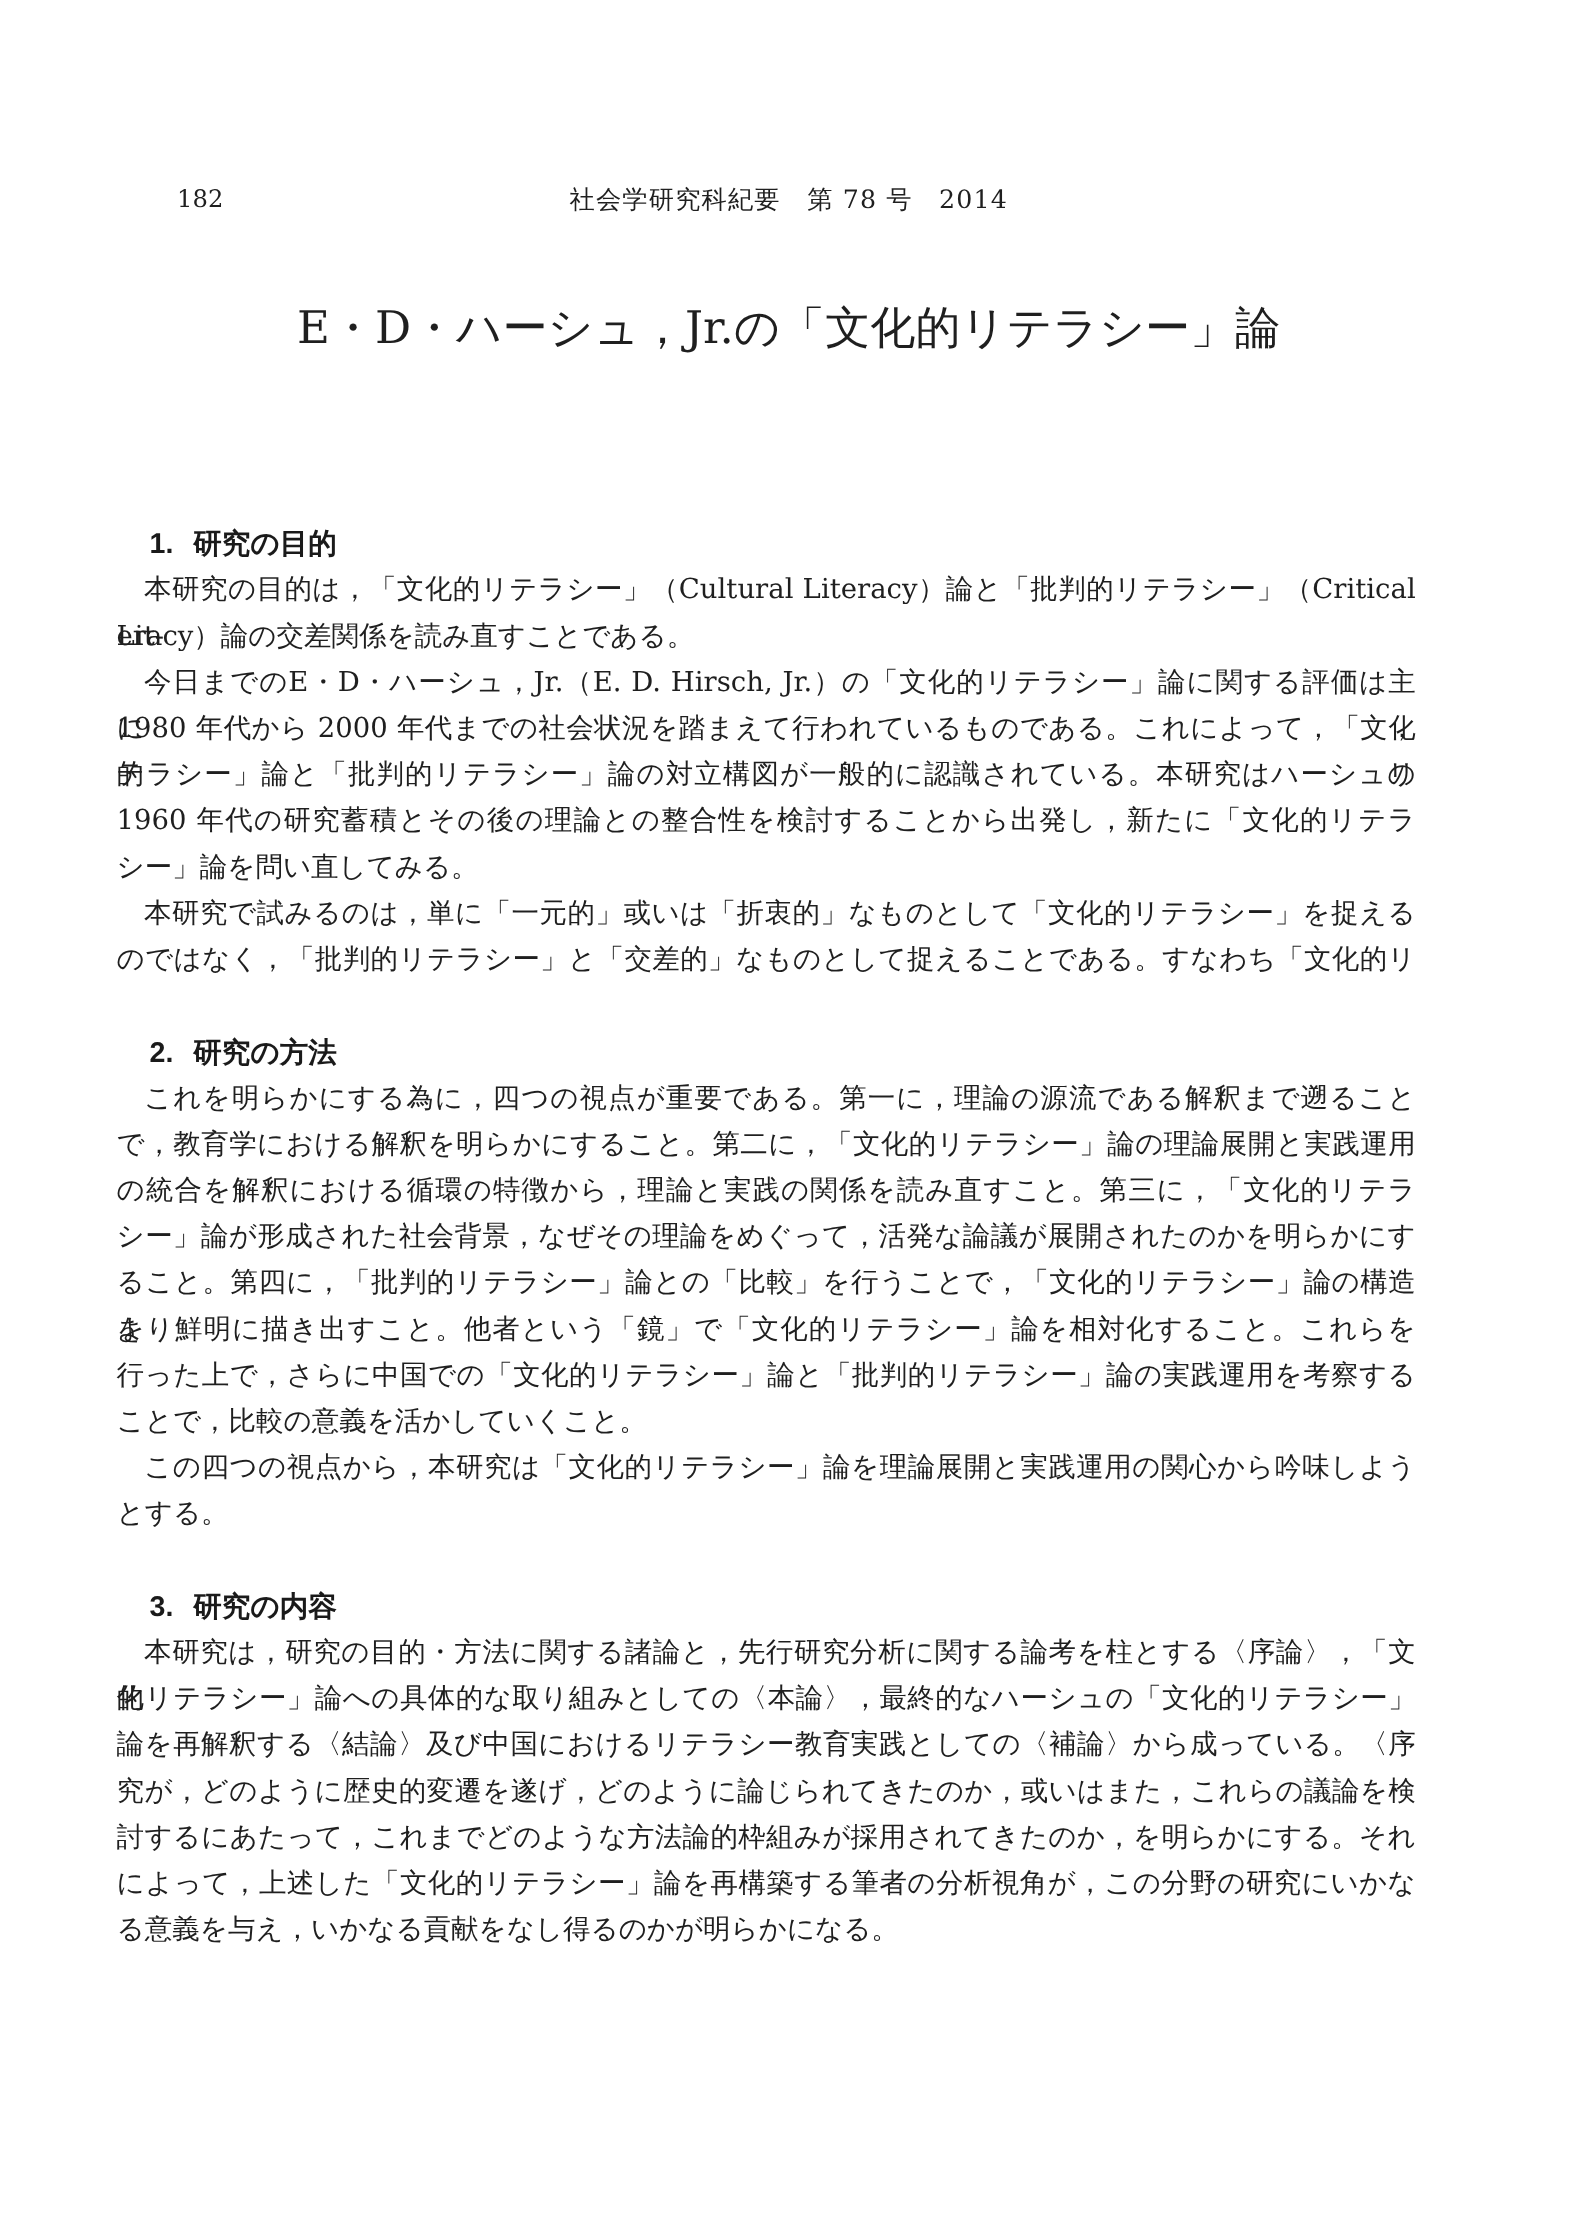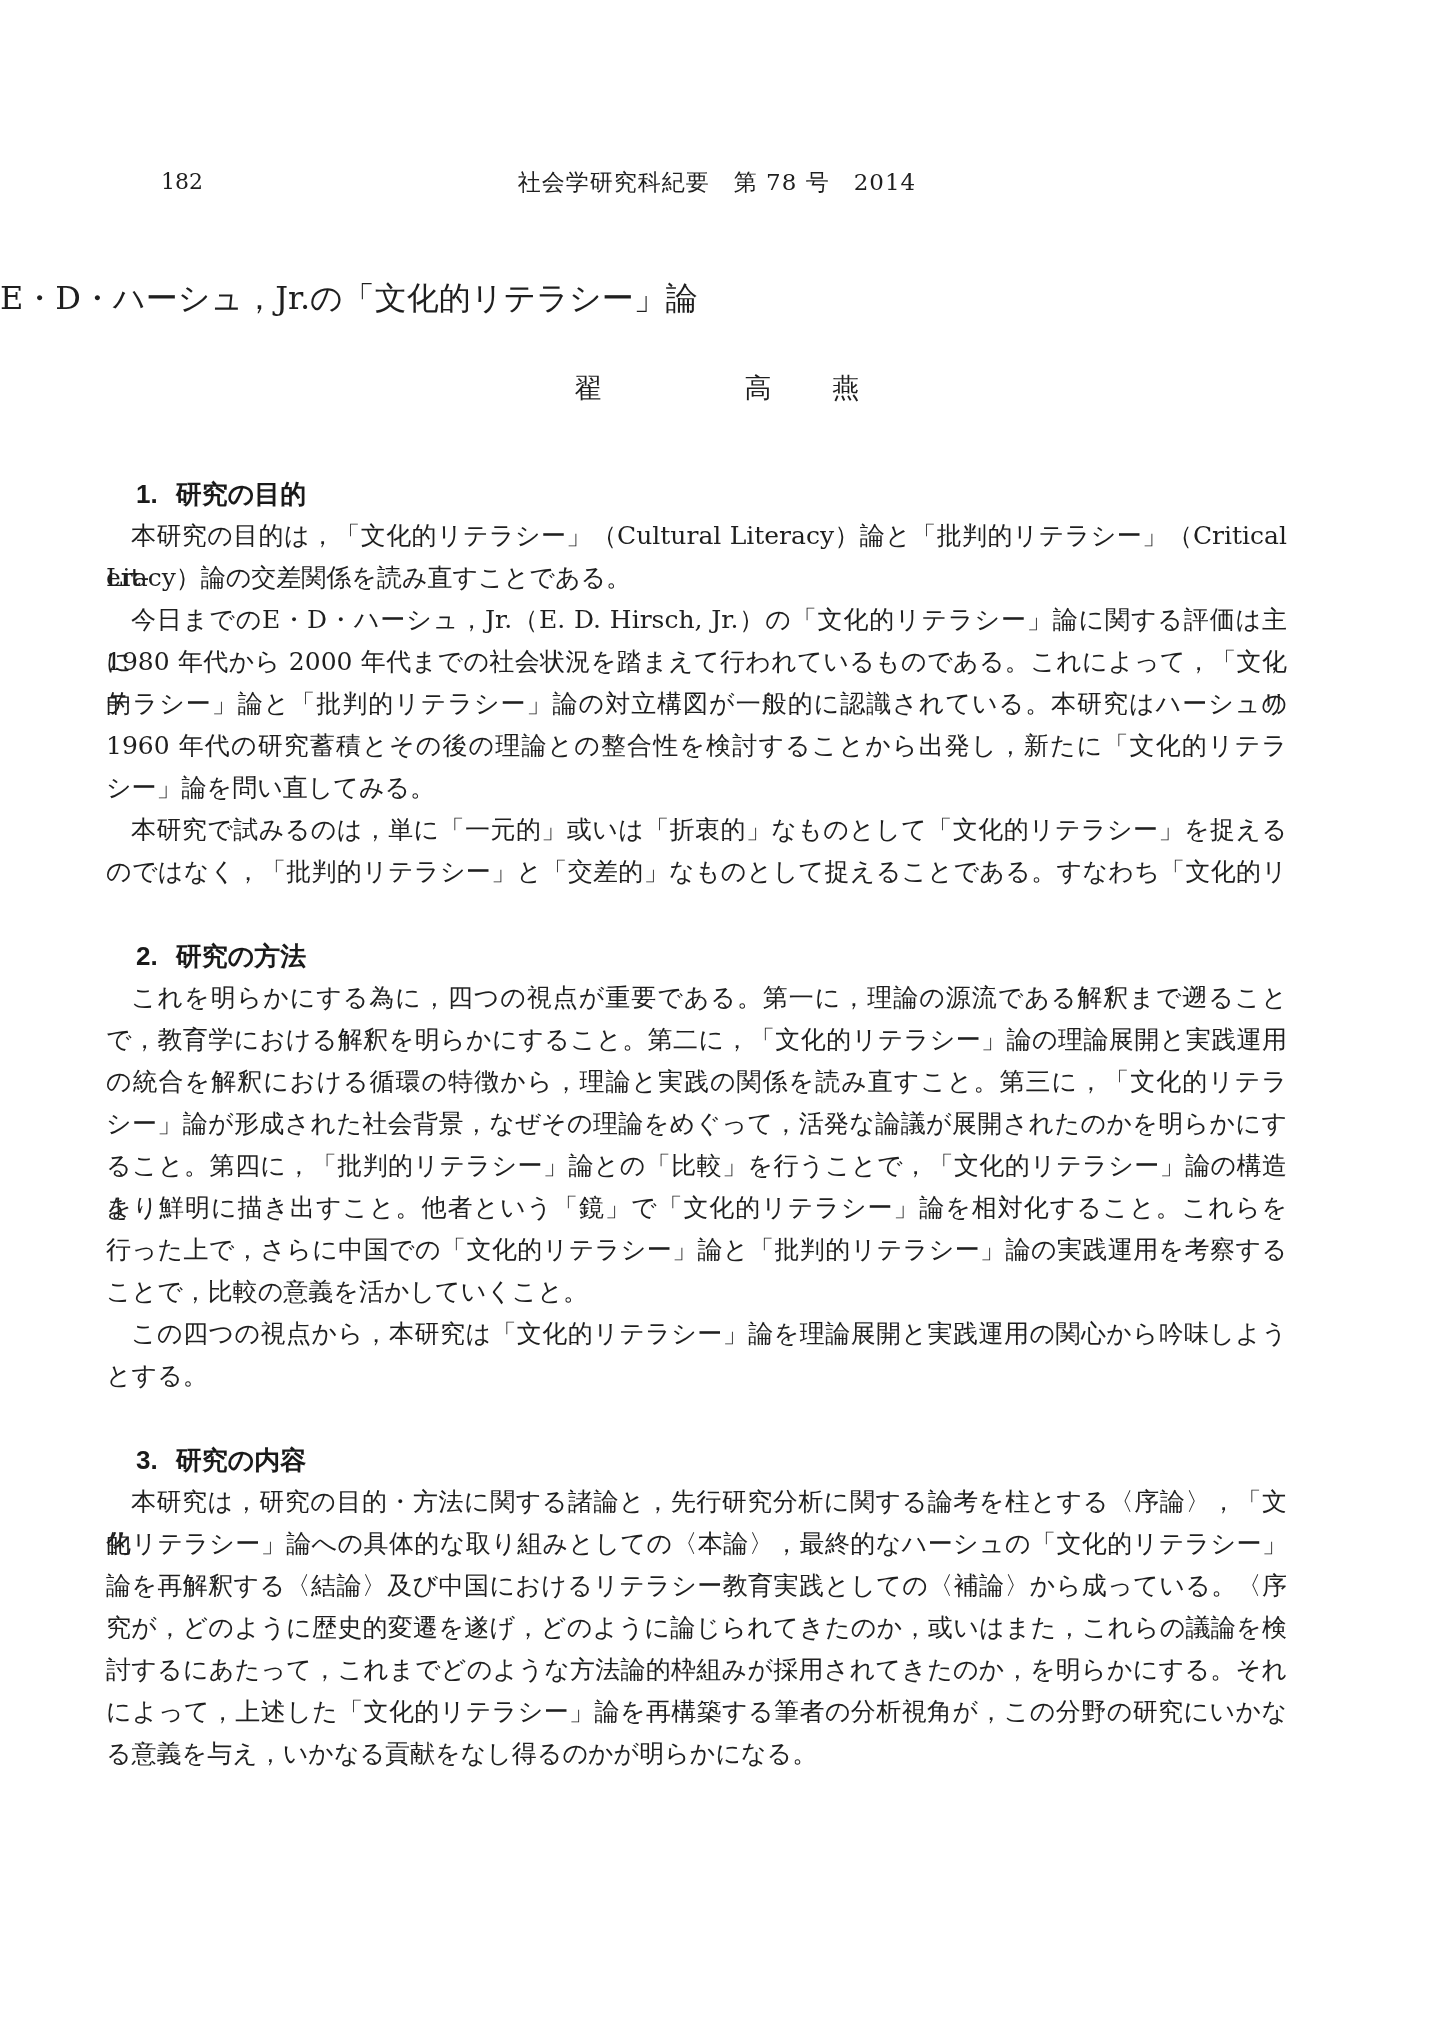--- a/index.html
+++ b/index.html
@@ -22,22 +22,22 @@
     position:absolute;left:161px;top:0;
     font-size:22px;
   }
   .journal{
     display:block;text-align:center;
     letter-spacing:1px;
   }
   
   .title{
     position:absolute;top:278px;left:0;width:100%;
-    text-align:left;
-    font-size:32px;line-height:40px;
+    text-align:center;
+    font-size:41px;line-height:40px;
     font-weight:normal;margin:0;
   }
   .author{
     position:absolute;top:372px;left:0;width:100%;
     text-align:center;
     font-size:27px;line-height:32px;
   }
   .author .a1{margin-right:143px;}
   .author .a2{margin-right:61px;}
   
@@ -70,23 +70,20 @@
 
 <div class="page">
 
   <div class="runhead">
     <span class="pagenum">182</span>
     <span class="journal">社会学研究科紀要　第 78 号　2014</span>
   </div>
 
   <h1 class="title">E・D・ハーシュ，Jr.の「文化的リテラシー」論</h1>
 
-  <div class="author">
-    <span class="a1">翟</span><span class="a2">高</span><span class="a3">燕</span>
-  </div>
 
   <main class="content">
       <section class="section">
         <h2 class="heading"><span class="hnum">1.</span><span class="hlabel">研究の目的</span></h2>
         <div class="para">
           <div class="line first">本研究の目的は，「文化的リテラシー」（Cultural Literacy）論と「批判的リテラシー」（Critical Lit-</div>
           <div class="line final">eracy）論の交差関係を読み直すことである。</div>
         </div>
         <div class="para">
           <div class="line first">今日までのE・D・ハーシュ，Jr.（E. D. Hirsch, Jr.）の「文化的リテラシー」論に関する評価は主に，</div>

